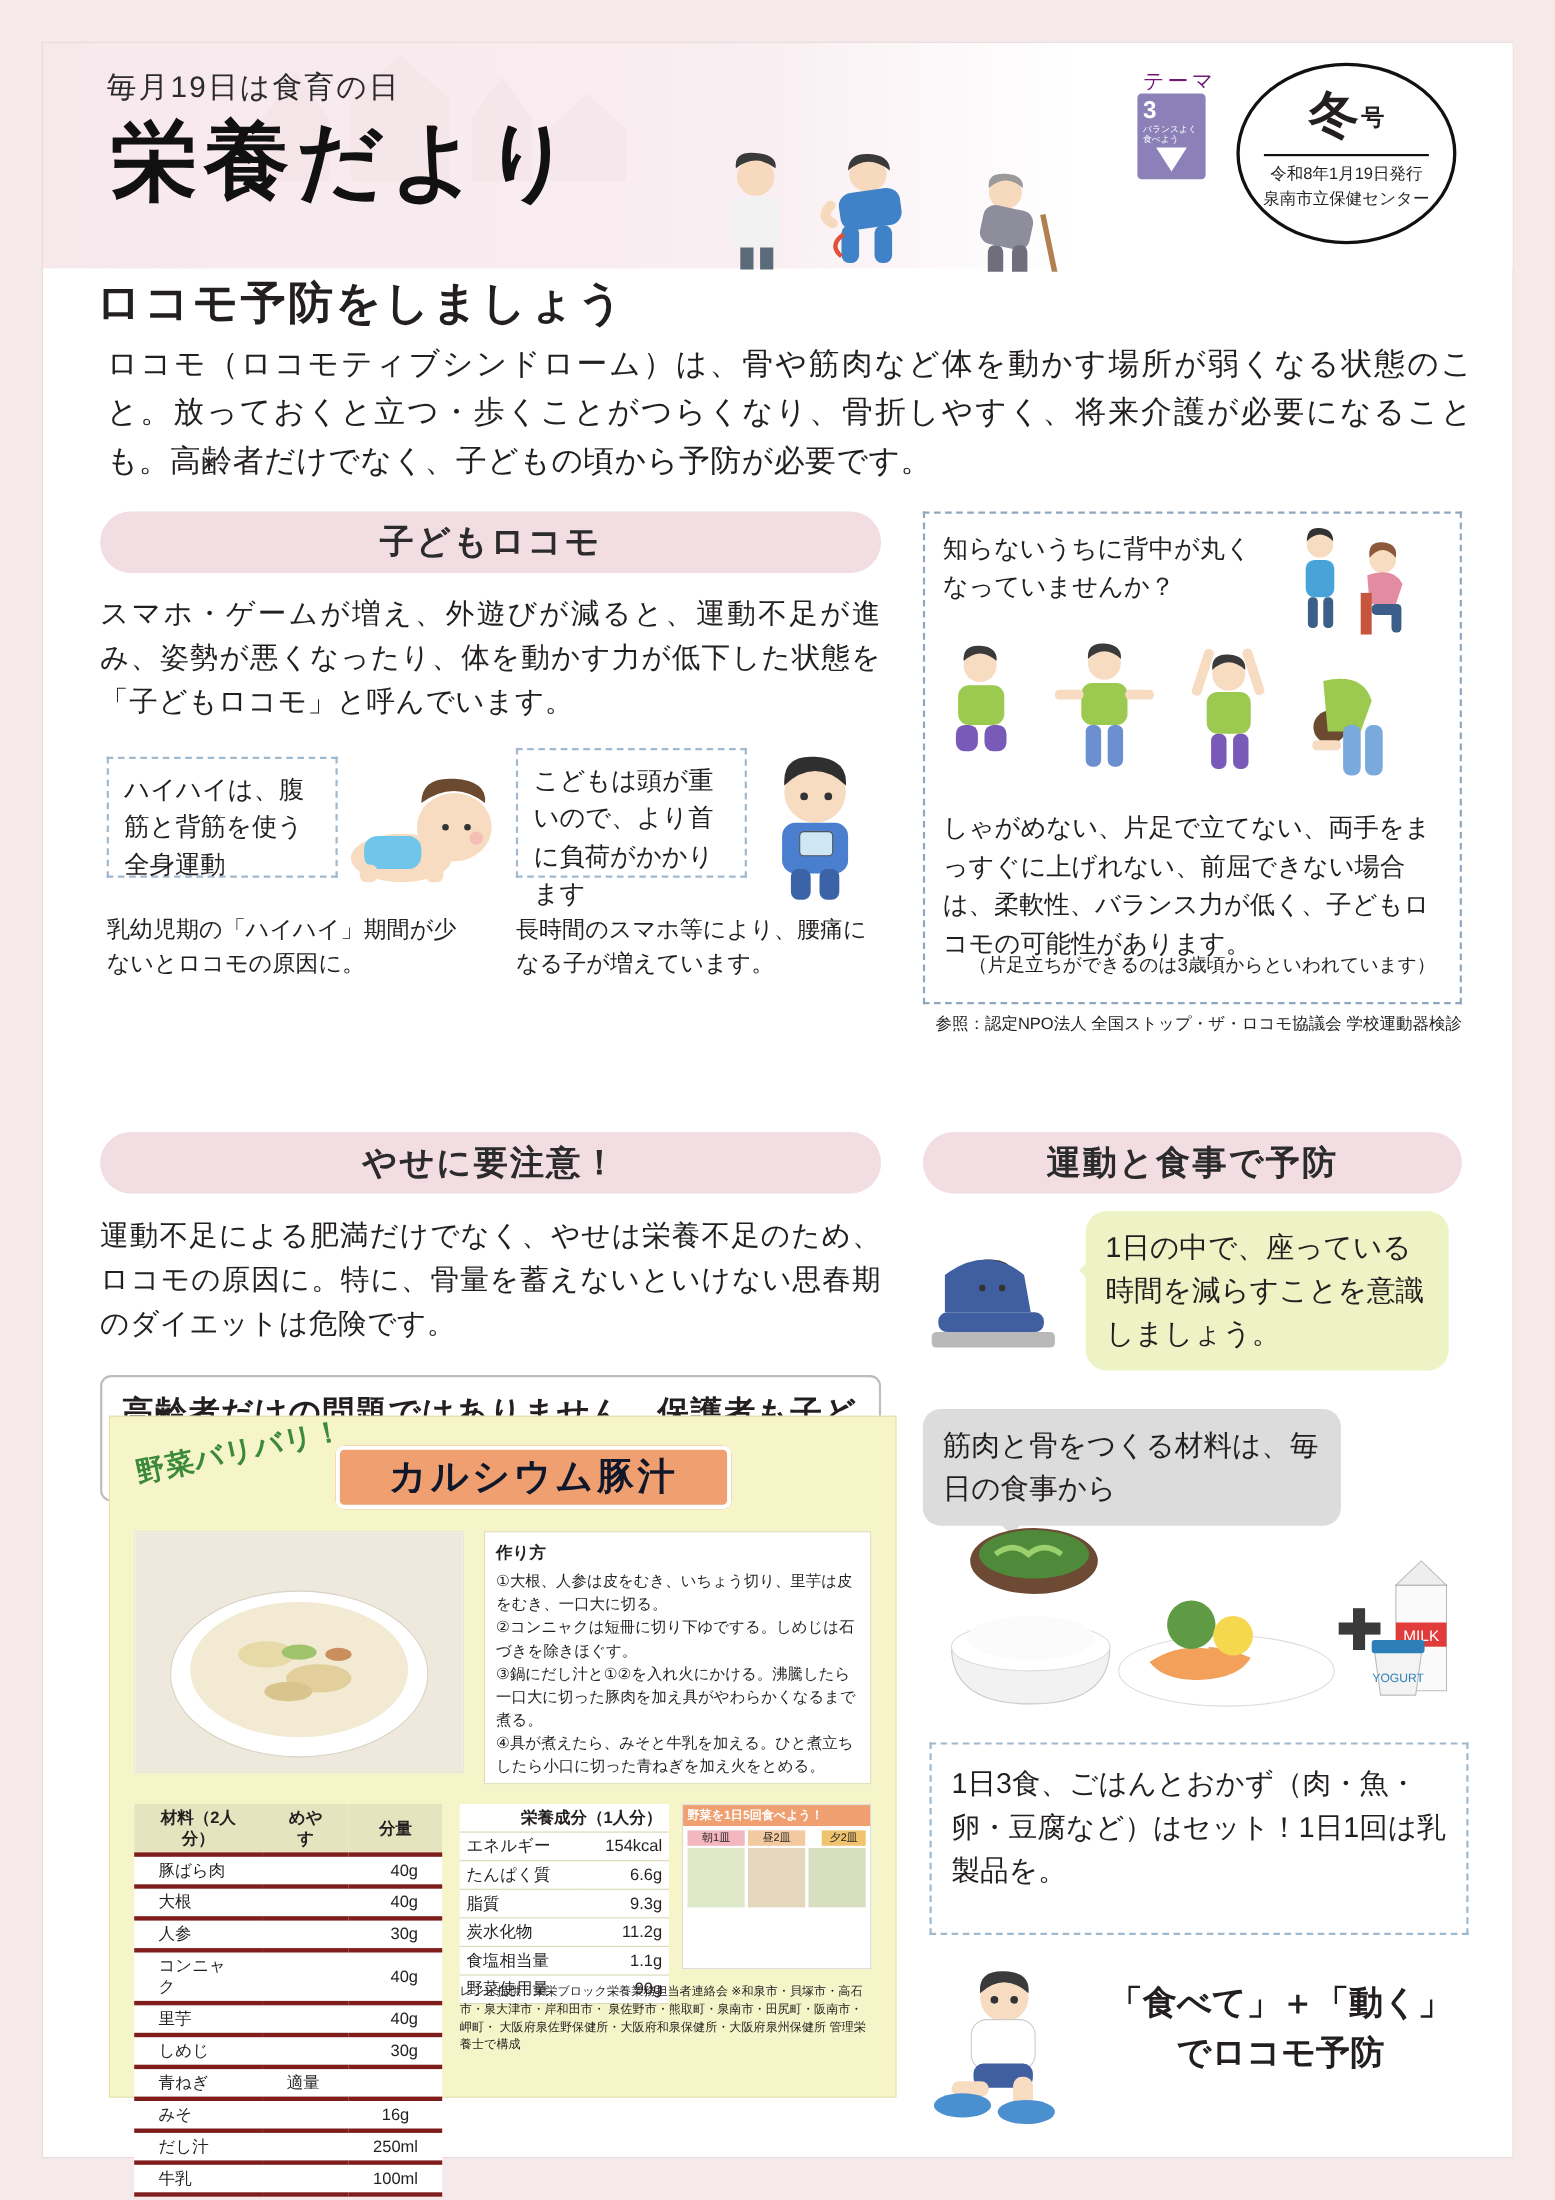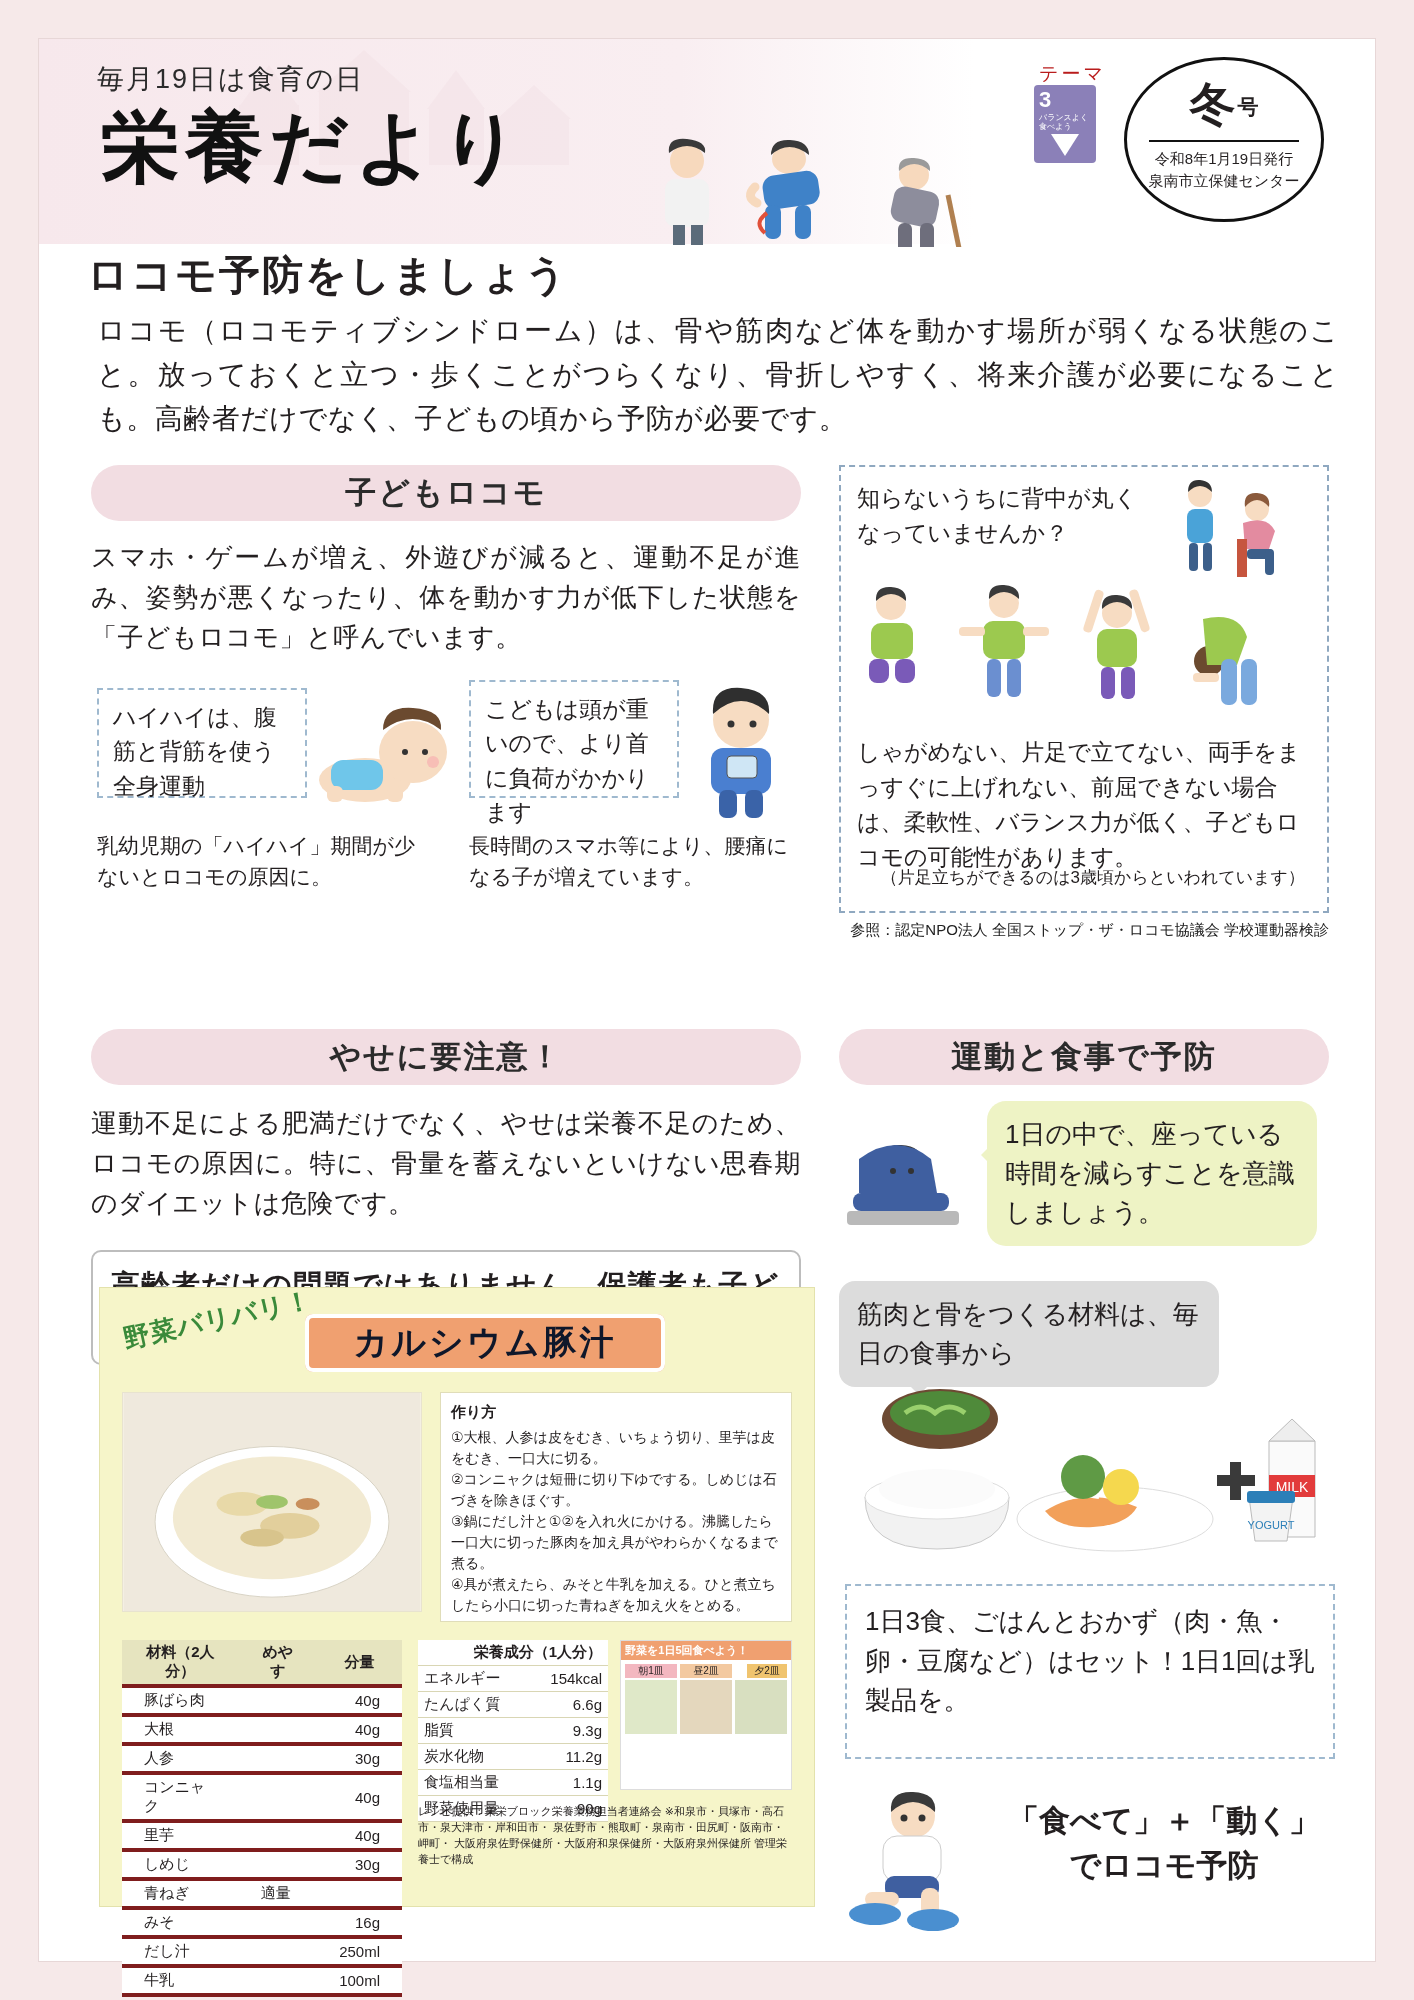--- a/index.html
+++ b/index.html
@@ -31,21 +31,21 @@
   }
   .hdr-sub {
     position:absolute; left:58px; top:22px;
     font-size:27px; letter-spacing:2px; color:#2b2b2b;
   }
   .hdr-title {
     position:absolute; left:62px; top:56px;
     font-size:78px; font-weight:bold; letter-spacing:6px; color:#111;
   }
   .theme-label {
-    position:absolute; left:1000px; top:22px; font-size:19px; letter-spacing:3px; color:#b91c1c;
+    position:absolute; left:1000px; top:22px; font-size:19px; letter-spacing:3px; color:#701a75;
   }
   .theme-box {
     position:absolute; left:995px; top:46px; width:62px; height:78px;
     background:#8b80b8; border-radius:4px; color:#fff; padding:4px 5px;
   }
   .theme-box .num { font-size:22px; font-weight:bold; line-height:1; }
   .theme-box .t1 { font-size:8px; line-height:1.15; margin-top:2px; }
   .theme-box .cone {
     position:absolute; left:50%; transform:translateX(-50%); bottom:7px;
     width:0;height:0;border-left:14px solid transparent;border-right:14px solid transparent;border-top:22px solid #fff;
@@ -438,21 +438,21 @@
             <td style="text-align:right">30g</td>
           </tr>
       <tr>
             <td>青ねぎ</td>
             <td>適量</td>
             <td style="text-align:right"></td>
           </tr>
       <tr>
             <td>みそ</td>
             <td></td>
-            <td style="text-align:right">16g</td>
+            <td style="text-align:center">16g</td>
           </tr>
       <tr>
             <td>だし汁</td>
             <td></td>
             <td style="text-align:right">250ml</td>
           </tr>
       <tr>
             <td>牛乳</td>
             <td></td>
             <td style="text-align:right">100ml</td>

